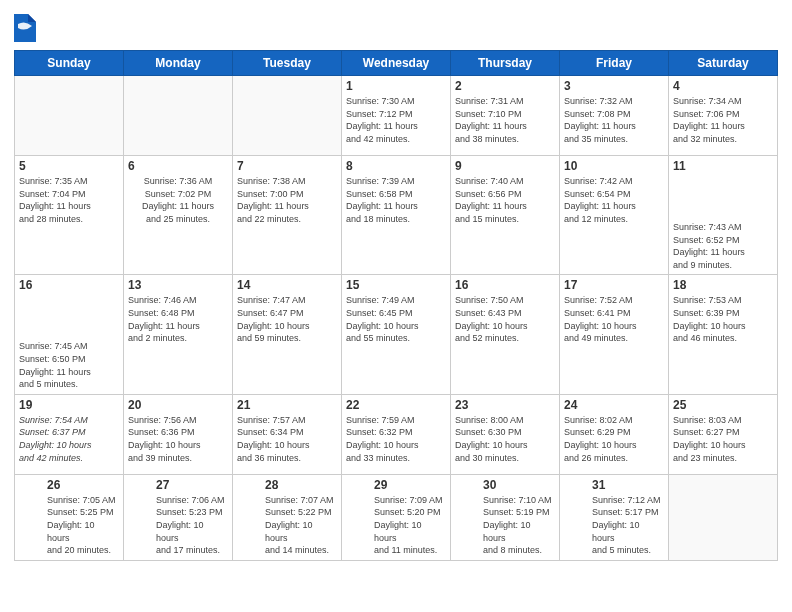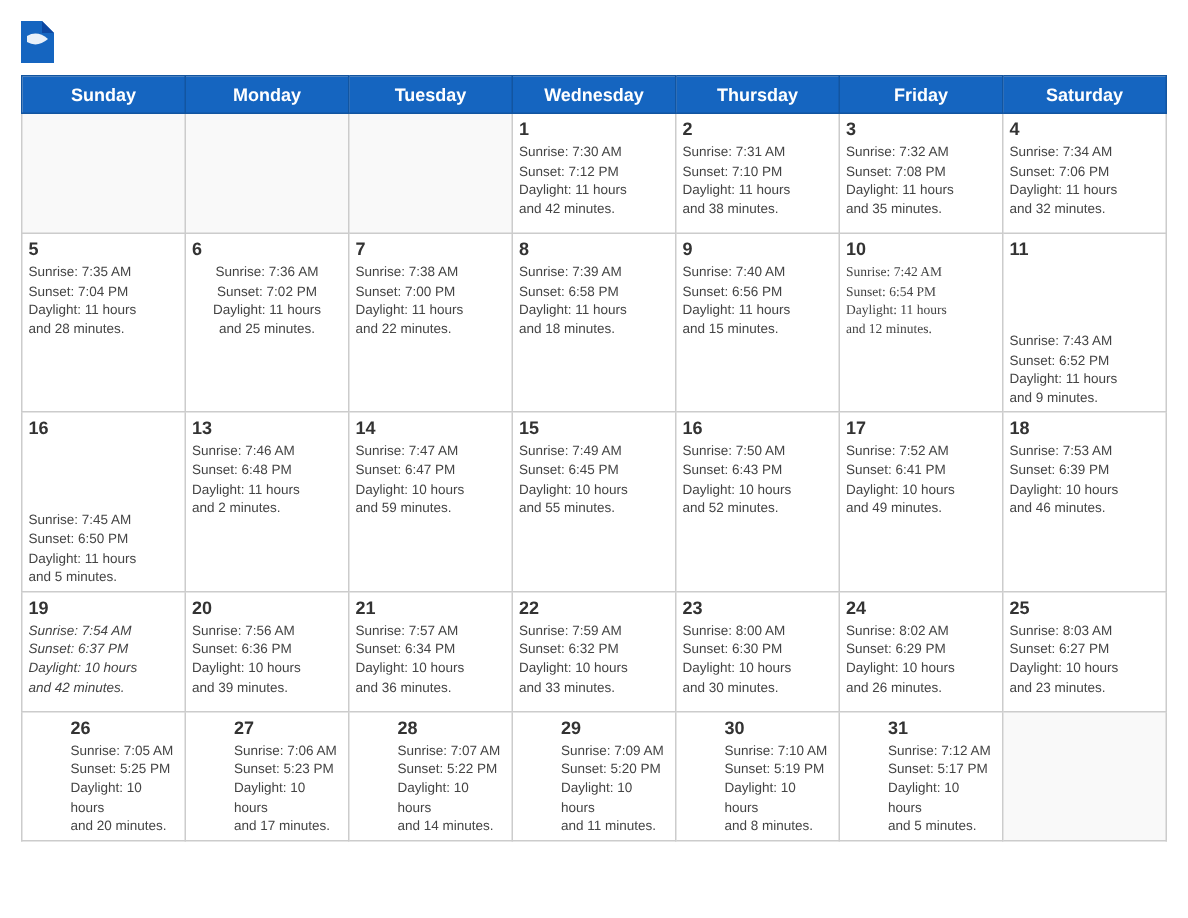--- a/index.html
+++ b/index.html
@@ -201,21 +201,21 @@
           </td>
           <td>
             <div class="day-number">9</div>
             <div class="day-info" style="white-space: pre-line;">Sunrise: 7:40 AM
 Sunset: 6:56 PM
 Daylight: 11 hours
 and 15 minutes.</div>
           </td>
           <td>
             <div class="day-number">10</div>
-            <div class="day-info" style="white-space: pre-line; font-family: Liberation Serif, serif;">Sunrise: 7:42 AM
+            <div class="day-info" style="white-space: pre-line;">Sunrise: 7:42 AM
 Sunset: 6:54 PM
 Daylight: 11 hours
 and 12 minutes.</div>
           </td>
           <td>
             <div class="day-number">11</div>
             <div class="day-info" style="white-space: pre-line; margin-top: 48px;">Sunrise: 7:43 AM
 Sunset: 6:52 PM
 Daylight: 11 hours
 and 9 minutes.</div>

